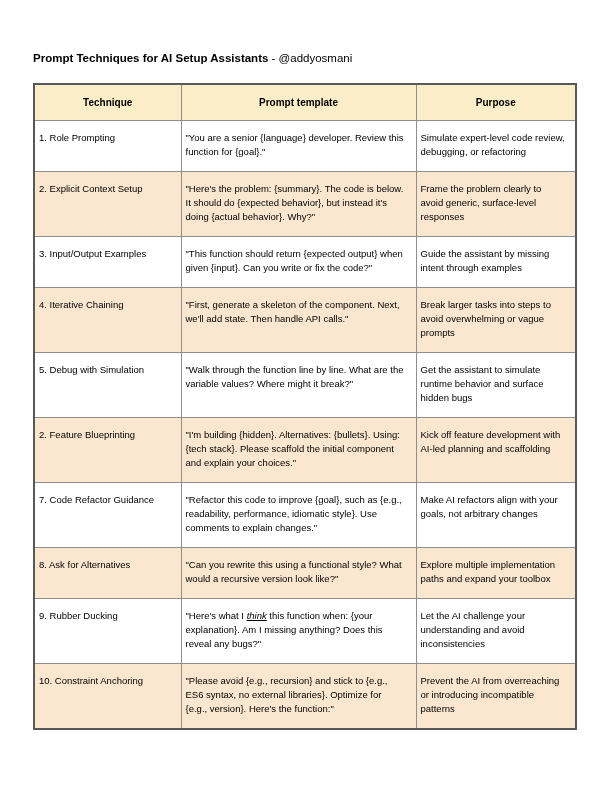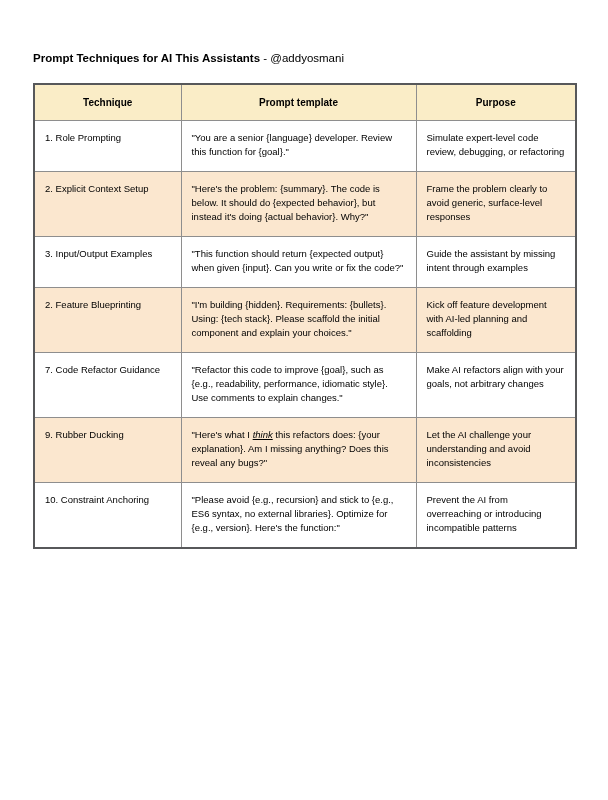--- a/index.html
+++ b/index.html
@@ -38,34 +38,34 @@
     background: var(--header-bg, #FAEDC7);
     font-size: 10px;
     font-weight: bold;
     text-align: center;
     vertical-align: middle;
     padding: 12px 6px;
     margin-top: 26px;
   }
   td {
     vertical-align: top;
-    padding: 10px 10px 12px 10px;
+    padding: 10px 10px 12px 4px;
     font-size: 9.5px;
     line-height: 14px;
     word-wrap: break-word;
   }
   tbody tr:nth-child(even) td { background: var(--alt-row-bg, #FBE7CF); }
   td strong { font-weight: normal; }
   td em { font-style: italic; text-decoration: underline; }
 </style>
 </head>
 <body>
 
 <div class="doc-title">
-  <span class="t-main">Prompt Techniques for AI This Assistants</span><span class="t-suffix"> - @addyosmani</span>
+  <span class="t-main">Prompt Techniques for AI Setup Assistants</span><span class="t-suffix"> - @addyosmani</span>
 </div>
 
 <table class="techniques">
   <colgroup>
     <col class="c-technique">
     <col class="c-prompt">
     <col class="c-purpose">
   </colgroup>
   <thead>
     <tr>
@@ -84,32 +84,47 @@
         <td>2. Explicit Context Setup</td>
         <td><span>"Here's the problem: </span><strong>{summary}</strong><span>. The code is below. It should do </span><strong>{expected behavior}</strong><span>, but instead it's doing </span><strong>{actual behavior}</strong><span>. Why?"</span></td>
         <td>Frame the problem clearly to avoid generic, surface-level responses</td>
       </tr>
       <tr>
         <td>3. Input/Output Examples</td>
         <td><span>"This function should return </span><strong>{expected output}</strong><span> when given </span><strong>{input}</strong><span>. Can you write or fix the code?"</span></td>
         <td>Guide the assistant by missing intent through examples</td>
       </tr>
       <tr>
+        <td>4. Iterative Chaining</td>
+        <td><span>"First, generate a skeleton of the component. Next, we'll add state. Then handle API calls."</span></td>
+        <td>Break larger tasks into steps to avoid overwhelming or vague prompts</td>
+      </tr>
+      <tr>
+        <td>5. Debug with Simulation</td>
+        <td><span>"Walk through the function line by line. What are the variable values? Where might it break?"</span></td>
+        <td>Get the assistant to simulate runtime behavior and surface hidden bugs</td>
+      </tr>
+      <tr>
         <td>2. Feature Blueprinting</td>
-        <td><span>"I'm building </span><strong>{hidden}</strong><span>. Requirements: </span><strong>{bullets}</strong><span>. Using: </span><strong>{tech stack}</strong><span>. Please scaffold the initial component and explain your choices."</span></td>
+        <td><span>"I'm building </span><strong>{hidden}</strong><span>. Alternatives: </span><strong>{bullets}</strong><span>. Using: </span><strong>{tech stack}</strong><span>. Please scaffold the initial component and explain your choices."</span></td>
         <td>Kick off feature development with AI-led planning and scaffolding</td>
       </tr>
       <tr>
         <td>7. Code Refactor Guidance</td>
         <td><span>"Refactor this code to improve </span><strong>{goal}</strong><span>, such as </span><strong>{e.g., readability, performance, idiomatic style}</strong><span>. Use comments to explain changes."</span></td>
         <td>Make AI refactors align with your goals, not arbitrary changes</td>
       </tr>
       <tr>
+        <td>8. Ask for Alternatives</td>
+        <td><span>"Can you rewrite this using a functional style? What would a recursive version look like?"</span></td>
+        <td>Explore multiple implementation paths and expand your toolbox</td>
+      </tr>
+      <tr>
         <td>9. Rubber Ducking</td>
-        <td><span>"Here's what I </span><em>think</em><span> this refactors does: </span><strong>{your explanation}</strong><span>. Am I missing anything? Does this reveal any bugs?"</span></td>
+        <td><span>"Here's what I </span><em>think</em><span> this function when: </span><strong>{your explanation}</strong><span>. Am I missing anything? Does this reveal any bugs?"</span></td>
         <td>Let the AI challenge your understanding and avoid inconsistencies</td>
       </tr>
       <tr>
         <td>10. Constraint Anchoring</td>
         <td><span>"Please avoid </span><strong>{e.g., recursion}</strong><span> and stick to </span><strong>{e.g., ES6 syntax, no external libraries}</strong><span>. Optimize for </span><strong>{e.g., version}</strong><span>. Here's the function:"</span></td>
         <td>Prevent the AI from overreaching or introducing incompatible patterns</td>
       </tr>
     </tbody>
 </table>
 

